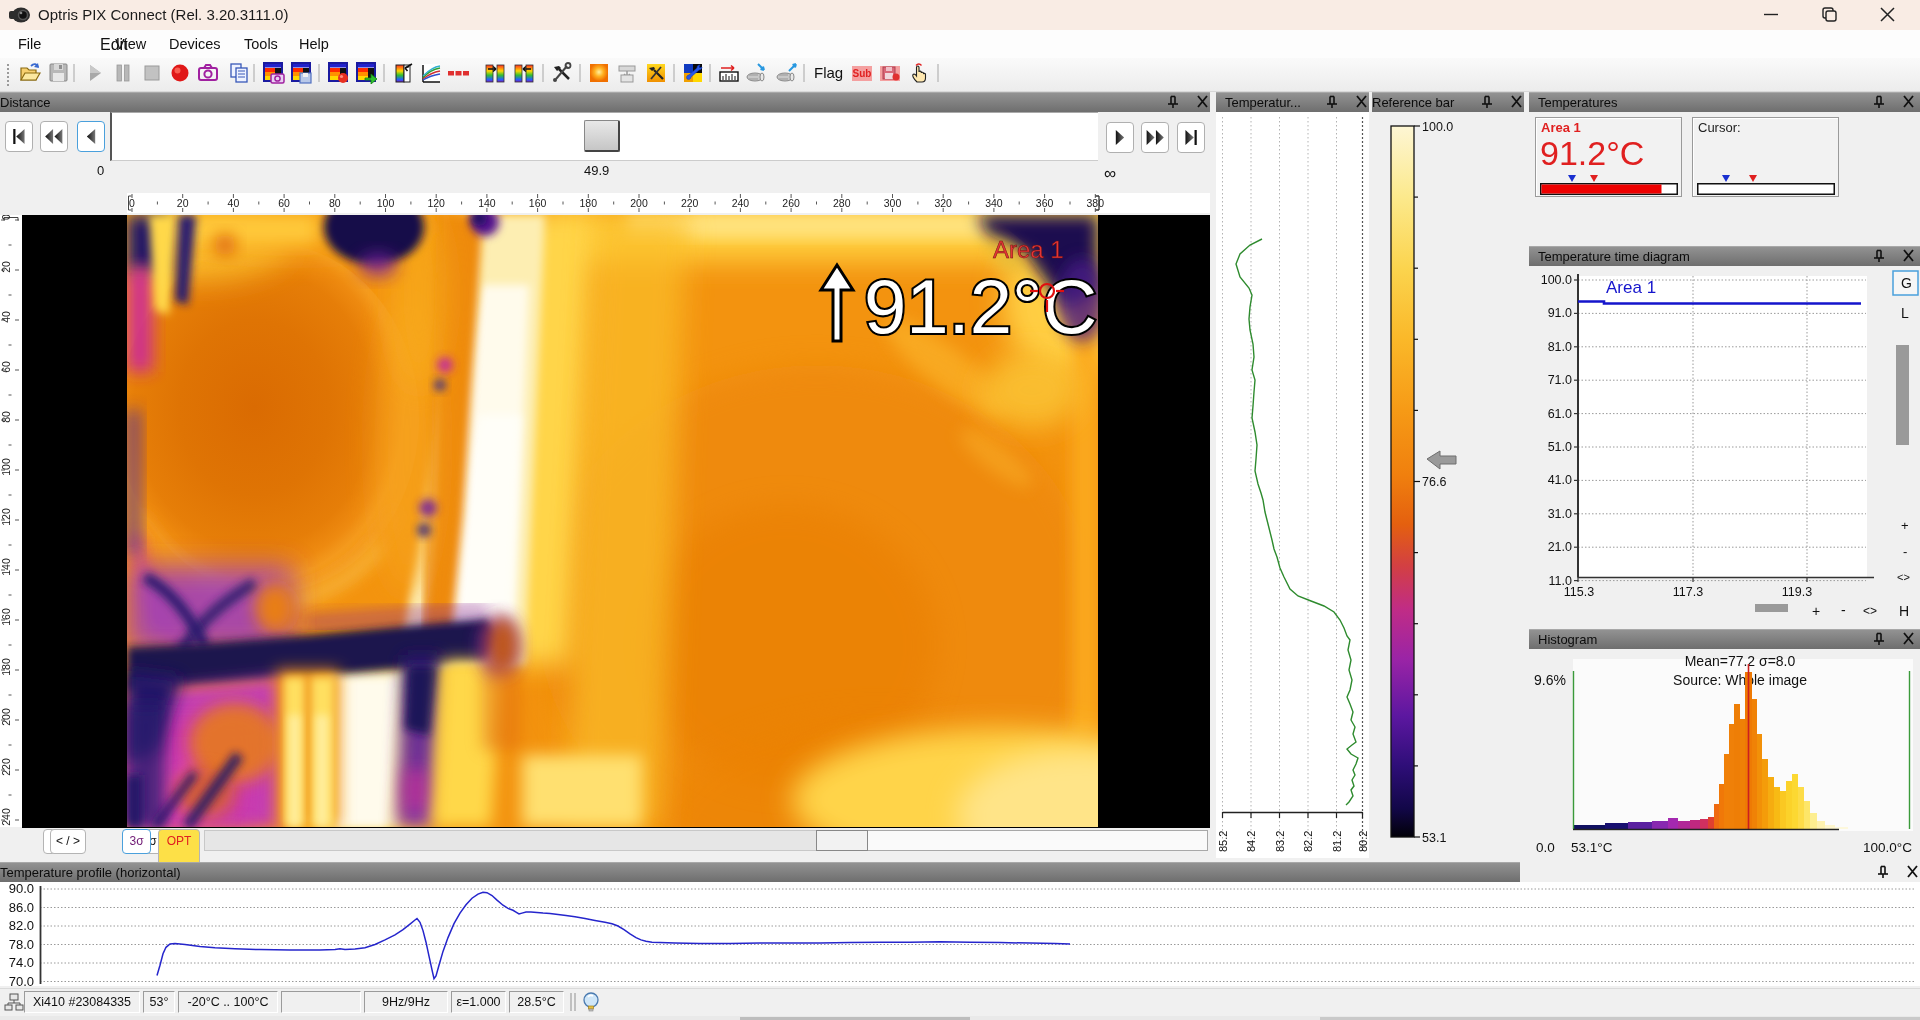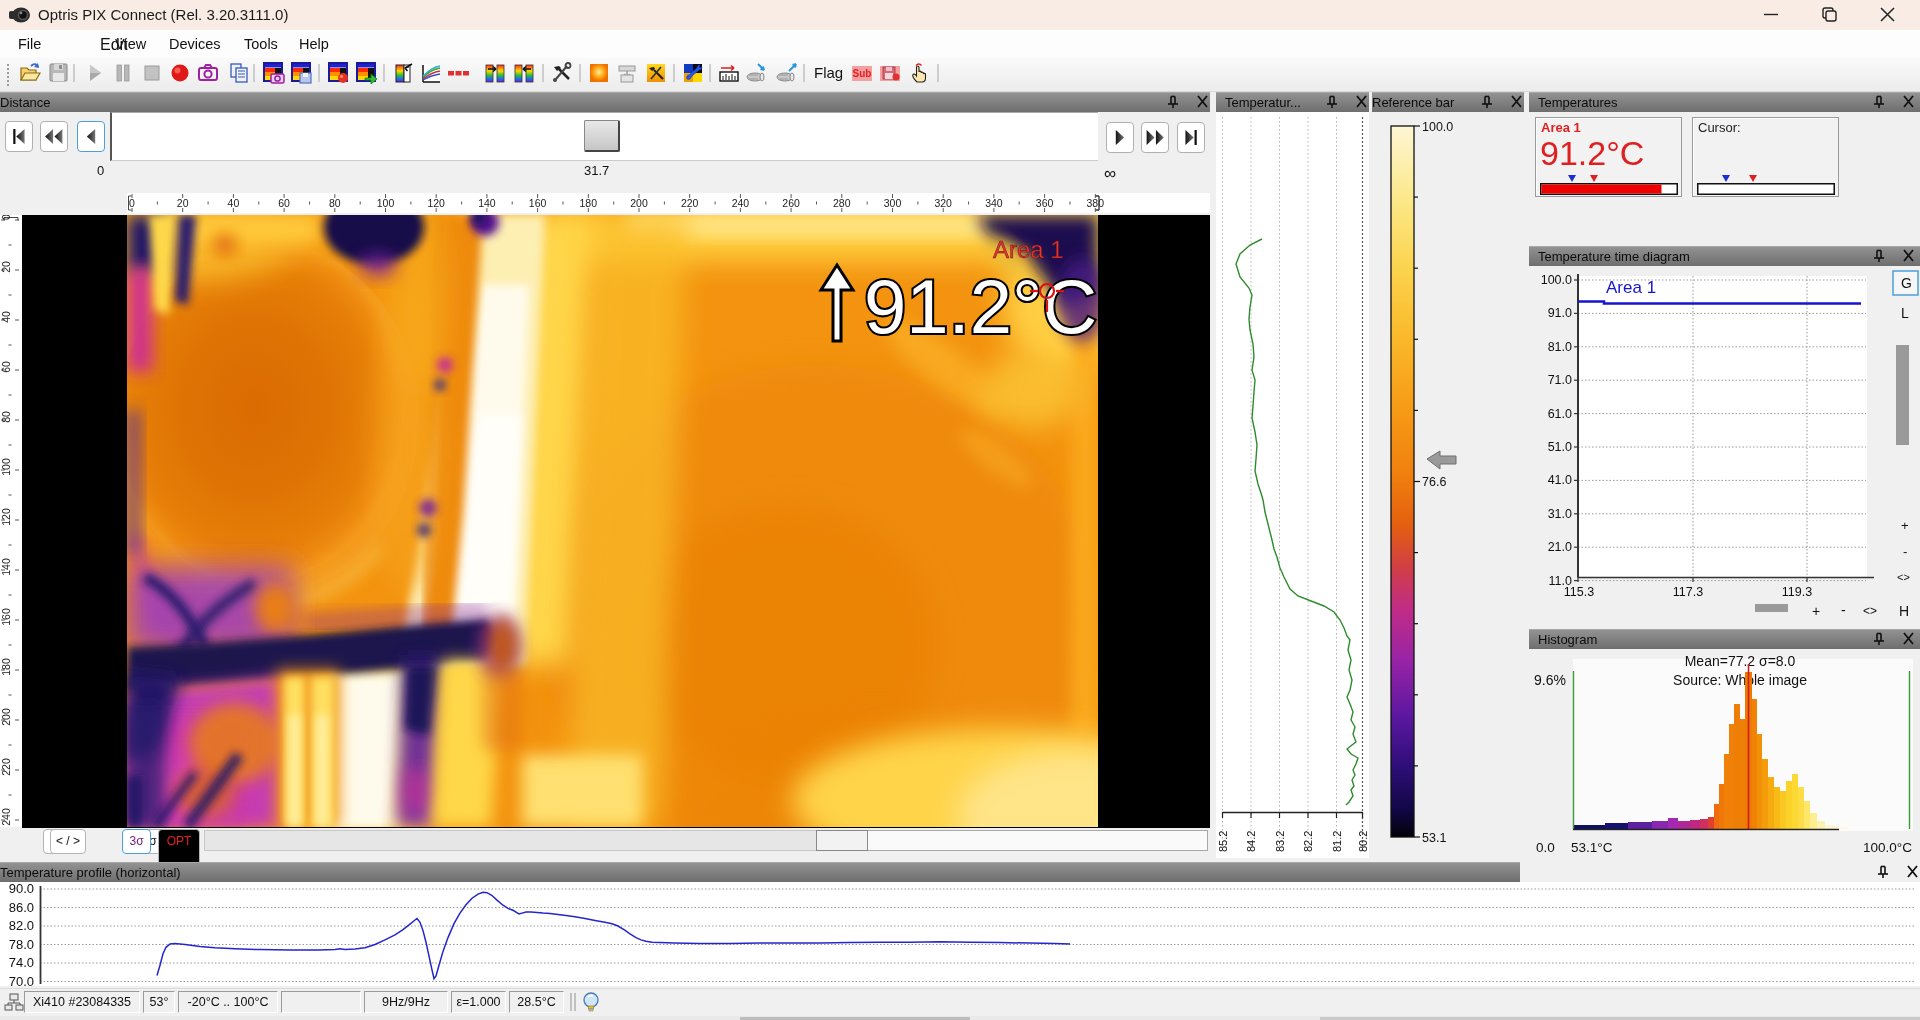--- a/index.html
+++ b/index.html
@@ -317,21 +317,21 @@
       <linearGradient id="g1" x1="0" y1="0" x2="1" y2="0">
         <stop offset="0" stop-color="#111"></stop>
         <stop offset="1" stop-color="#777"></stop>
       </linearGradient>
     </defs>
     <path d="M18.5 7 L18.5 23 L9.5 15 Z" fill="url(#g1)"></path>
   </svg>
 <div class="abs" style="left:110px;top:112px;width:988px;height:49px;background:#fff;border-left:2px solid #555;border-top:1px solid #aaa;border-bottom:1px solid #ccc;"></div>
 <div class="abs" style="left:584px;top:120px;width:36px;height:32px;background:linear-gradient(#e8e8e8,#c6c6c6);border:1px solid #888;border-right:2px solid #444;border-bottom:2px solid #444;border-radius:2px;"></div>
 <div class="abs" style="left:97px;top:163px;font-size:13px;color:#111;">0</div>
-<div class="abs" style="left:584px;top:163px;font-size:13px;color:#111;">31.7</div>
+<div class="abs" style="left:584px;top:163px;font-size:13px;color:#111;">49.9</div>
 <div class="abs" style="left:1104px;top:164px;font-size:17px;color:#111;">∞</div>
 <svg class="abs" style="left:1106px;top:122px;background:#fff;border:1.5px solid #b0b0b0;border-radius:4px;" width="28" height="31" viewBox="0 0 28 30">
     <defs>
       <linearGradient id="g2" x1="0" y1="0" x2="1" y2="0">
         <stop offset="0" stop-color="#111"></stop>
         <stop offset="1" stop-color="#777"></stop>
       </linearGradient>
     </defs>
     <path d="M9.5 7 L9.5 23 L18.5 15 Z" fill="url(#g2)"></path>
   </svg>
@@ -605,21 +605,21 @@
       <line x1="903" y1="76" x2="911" y2="76"></line>
       <line x1="929" y1="76" x2="937" y2="76"></line>
       <line x1="920" y1="85" x2="920" y2="97"></line>
     </g>
   </svg>
 <div class="abs" style="left:0;top:828px;width:1210px;height:30px;background:#f0f0f0;"></div>
 <div class="abs" style="left:5px;top:829px;width:42px;height:25px;background:#fff;border:1px solid #b4b4b4;border-radius:4px;font-size:12px;color:#111;text-align:center;line-height:23px;margin-left:38px;">Man.</div>
 <div class="abs" style="left:50px;top:829px;width:36px;height:25px;background:#fff;border:1px solid #b4b4b4;border-radius:4px;font-size:12px;color:#111;text-align:center;line-height:23px;">&lt; / &gt;</div>
 <div class="abs" style="left:90px;top:829px;width:29px;height:25px;background:#fff;border:1px solid #b4b4b4;border-radius:4px;font-size:12px;color:#111;text-align:center;line-height:23px;margin-left:45px;">1σ</div>
 <div class="abs" style="left:122px;top:829px;width:29px;height:25px;background:#fff;border:1.5px solid #4aa0dc;border-radius:4px;font-size:12px;color:#111;text-align:center;line-height:23px;"><span style="color:#701a75">3σ</span></div>
-<div class="abs" style="left:158px;top:829px;width:42px;height:37px;background:#000000;border:1px solid #b4b4b4;border-radius:4px;font-size:12px;color:#111;text-align:center;line-height:23px;"><span style="color:#e02020">OPT</span></div>
+<div class="abs" style="left:158px;top:829px;width:42px;height:37px;background:#fde047;border:1px solid #b4b4b4;border-radius:4px;font-size:12px;color:#111;text-align:center;line-height:23px;"><span style="color:#e02020">OPT</span></div>
 <div class="abs" style="left:204px;top:830px;width:1004px;height:21px;background:#e6e6e6;border:1px solid #c8c8c8;"></div>
 <div class="abs" style="left:816px;top:830px;width:392px;height:21px;background:#fafafa;border:1px solid #a8a8a8;"></div>
 <div class="abs" style="left:816px;top:830px;width:52px;height:21px;background:#f2f2f2;border:1px solid #888;"></div>
 <div class="hdr" style="left:1216px;top:92px;width:153px;padding-left:9px;">Temperatur...</div>
 <svg class="abs" style="left:1323px;top:95px" width="46" height="14" viewBox="0 0 46 14">
 <g stroke="#111" stroke-width="1.6" fill="none">
       <line x1="7" y1="1.5" x2="7" y2="9"></line>
       <line x1="11" y1="1.5" x2="11" y2="9"></line>
       <line x1="7" y1="1.5" x2="11" y2="1.5"></line>
       <line x1="4" y1="9" x2="14" y2="9"></line>

